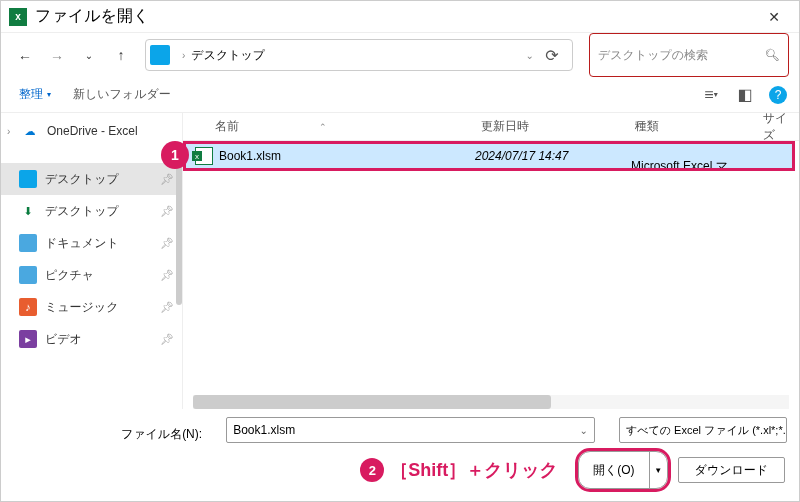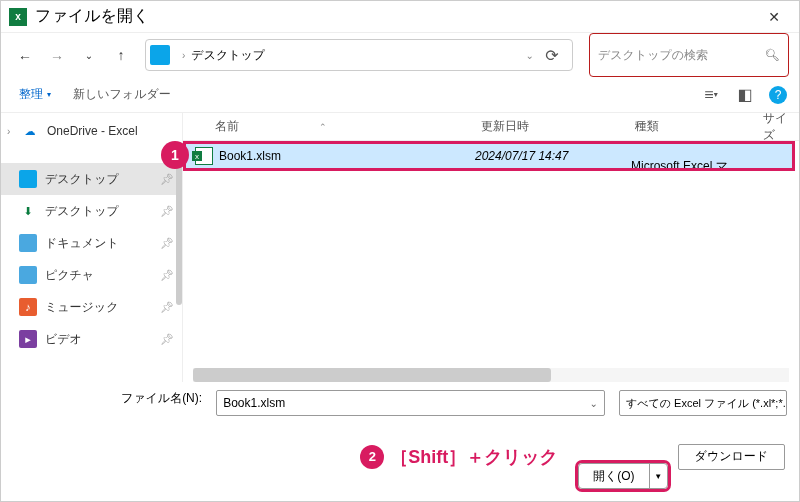--- a/index.html
+++ b/index.html
@@ -56,30 +56,30 @@
 .fr-name { width: 256px; }
 .fr-date { width: 156px; font-style: italic; }
 .fr-type { width: 130px; margin-top: 20px; }
 
 .marker { position: absolute; left: -24px; top: -2px; width: 28px; height: 28px; border-radius: 50%; background: #d81b60; color: #fff; display: flex; align-items: center; justify-content: center; font-size: 14px; font-weight: bold; z-index: 10; }
 
 .file-scroll-h { height: 14px; margin: 0 10px; background: #f5f5f5; position: relative; margin-top: auto; }
 .file-scroll-h::after { content: ''; position: absolute; left: 0; top: 0; width: 60%; height: 100%; background: #ccc; border-radius: 3px; }
 
 .footer { padding: 8px 12px 12px; display: flex; flex-direction: column; gap: 8px; }
-.fn-row { display: flex; align-items: flex-start; gap: 14px; padding-left: 108px; }
+.fn-row { display: flex; align-items: flex-end; gap: 24px; padding-left: 108px; }
 .fn-label { font-size: 12px; }
 .fn-input { flex: 1; height: 26px; border: 1px solid #999; border-radius: 2px; padding: 0 6px; font-size: 12px; display: flex; align-items: center; }
 .fn-input .dd { margin-left: auto; font-size: 10px; color: #666; }
 .fn-filter { width: 168px; height: 26px; border: 1px solid #999; border-radius: 2px; padding: 0 6px; font-size: 11px; display: flex; align-items: center; white-space: nowrap; overflow: hidden; }
 
 .btn-row { display: flex; align-items: center; justify-content: flex-end; gap: 10px; padding-right: 2px; }
 .annotation { font-size: 18px; font-weight: bold; color: #d81b60; margin-right: 10px; display: flex; align-items: center; gap: 6px; }
 .annotation .num { width: 24px; height: 24px; border-radius: 50%; background: #d81b60; color: #fff; font-size: 13px; display: flex; align-items: center; justify-content: center; }
-.open-btn { height: 26px; border: 1px solid #999; border-radius: 4px; display: flex; align-items: center; font-size: 12px; outline: 3px solid #d81b60; margin-top: 39px; }
+.open-btn { height: 38px; border: 1px solid #999; border-radius: 12px; display: flex; align-items: center; font-size: 12px; outline: 3px solid #d81b60; }
 .open-btn .lbl { padding: 0 14px; }
 .open-btn .split { border-left: 1px solid #999; width: 18px; height: 100%; display: flex; align-items: center; justify-content: center; font-size: 8px; }
 .cancel-btn { height: 26px; border: 1px solid #999; border-radius: 2px; padding: 0 16px; font-size: 12px; display: flex; align-items: center; }
 </style>
 </head>
 <body>
 
 <div class="dialog">
 
   <div class="titlebar">

